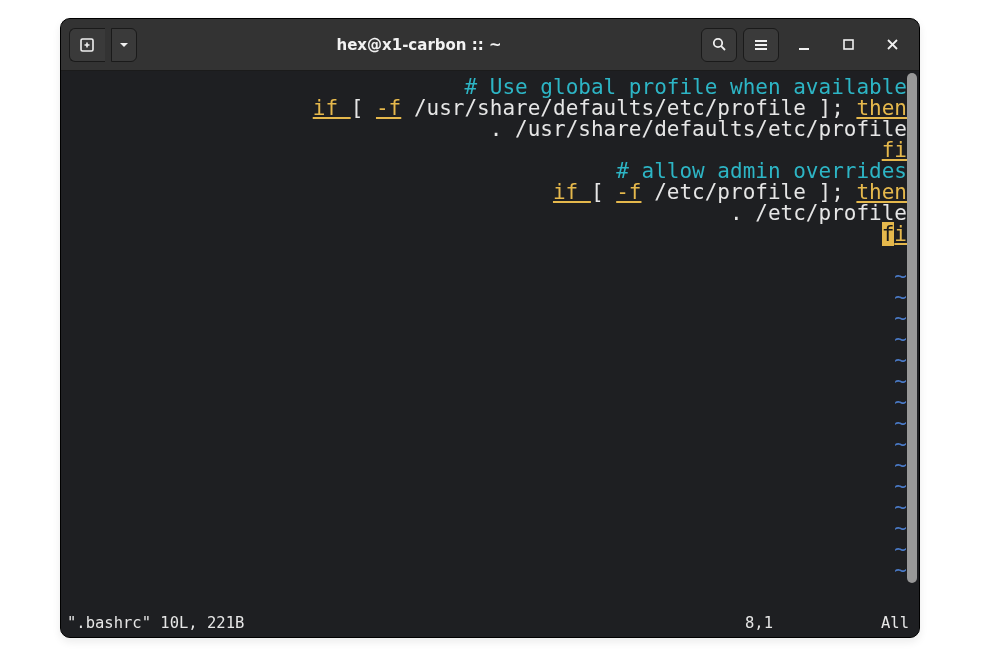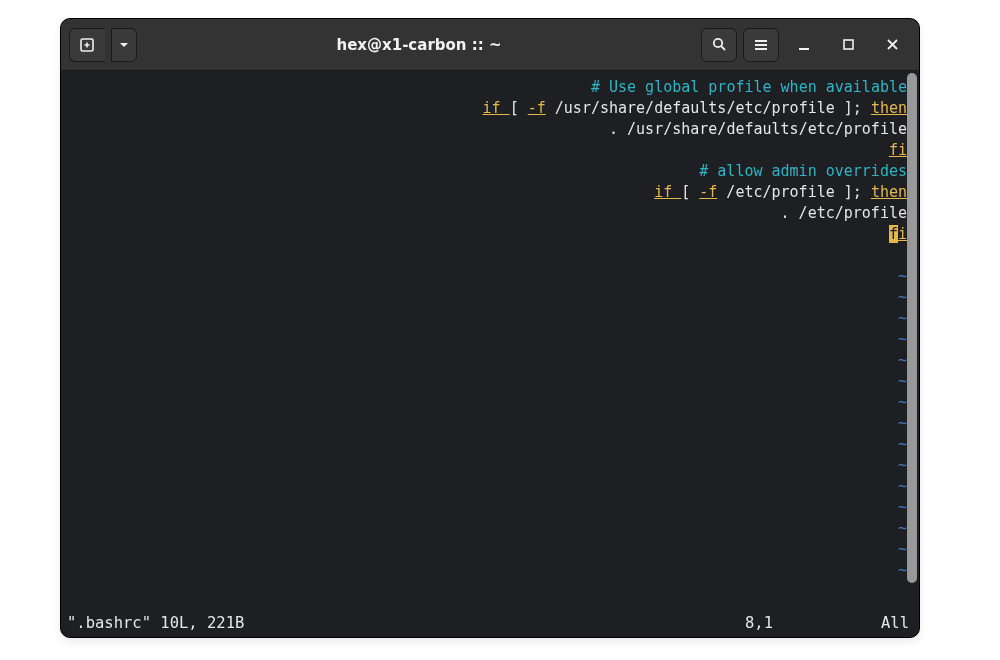--- a/index.html
+++ b/index.html
@@ -85,21 +85,21 @@
   
   .termwrap {
     flex: 1;
     display: flex;
     min-height: 0;
   }
   .terminal {
     flex: 1;
     padding: 6px 0 0 8px;
     font-family: "DejaVu Sans Mono", "Liberation Mono", Consolas, monospace;
-    font-size: 15px;
+    font-size: 21px;
     line-height: 21px;
     color: var(--term-fg);
     white-space: pre;
     position: relative;
   }
   .scrollbar {
     width: 10px;
     margin: 2px 2px 30px 0;
     background: var(--scrollbar);
     border-radius: 5px;

